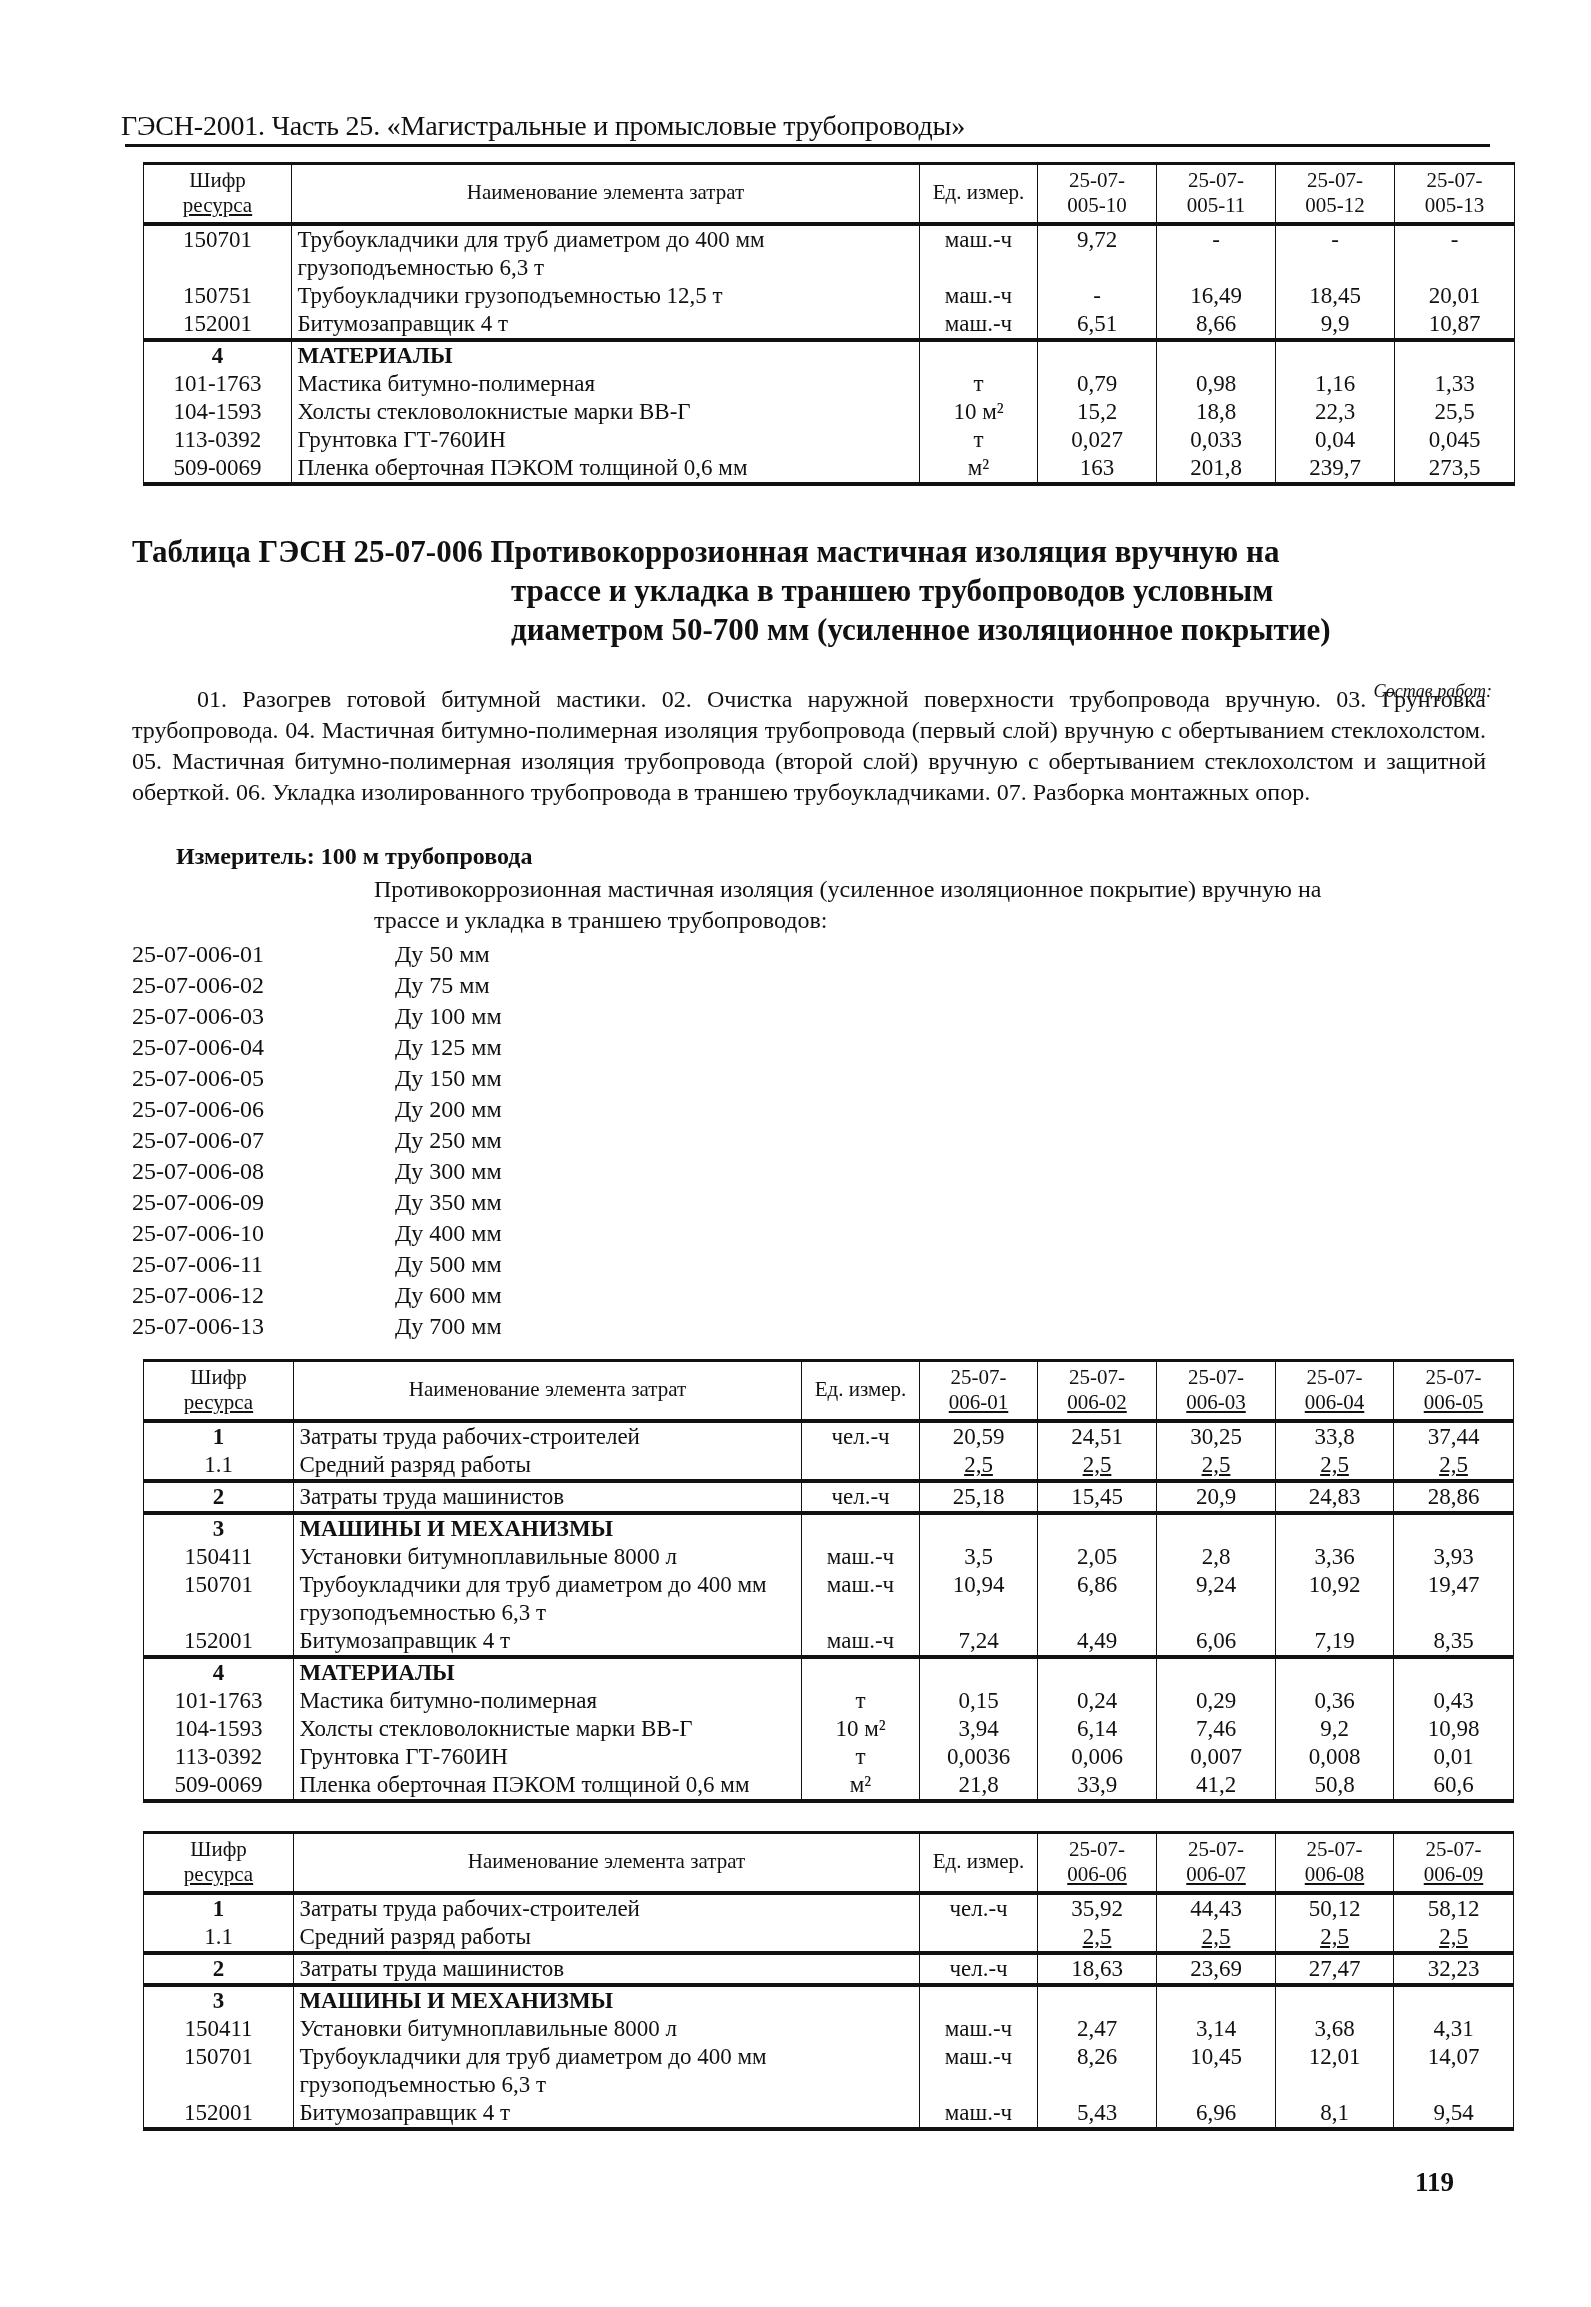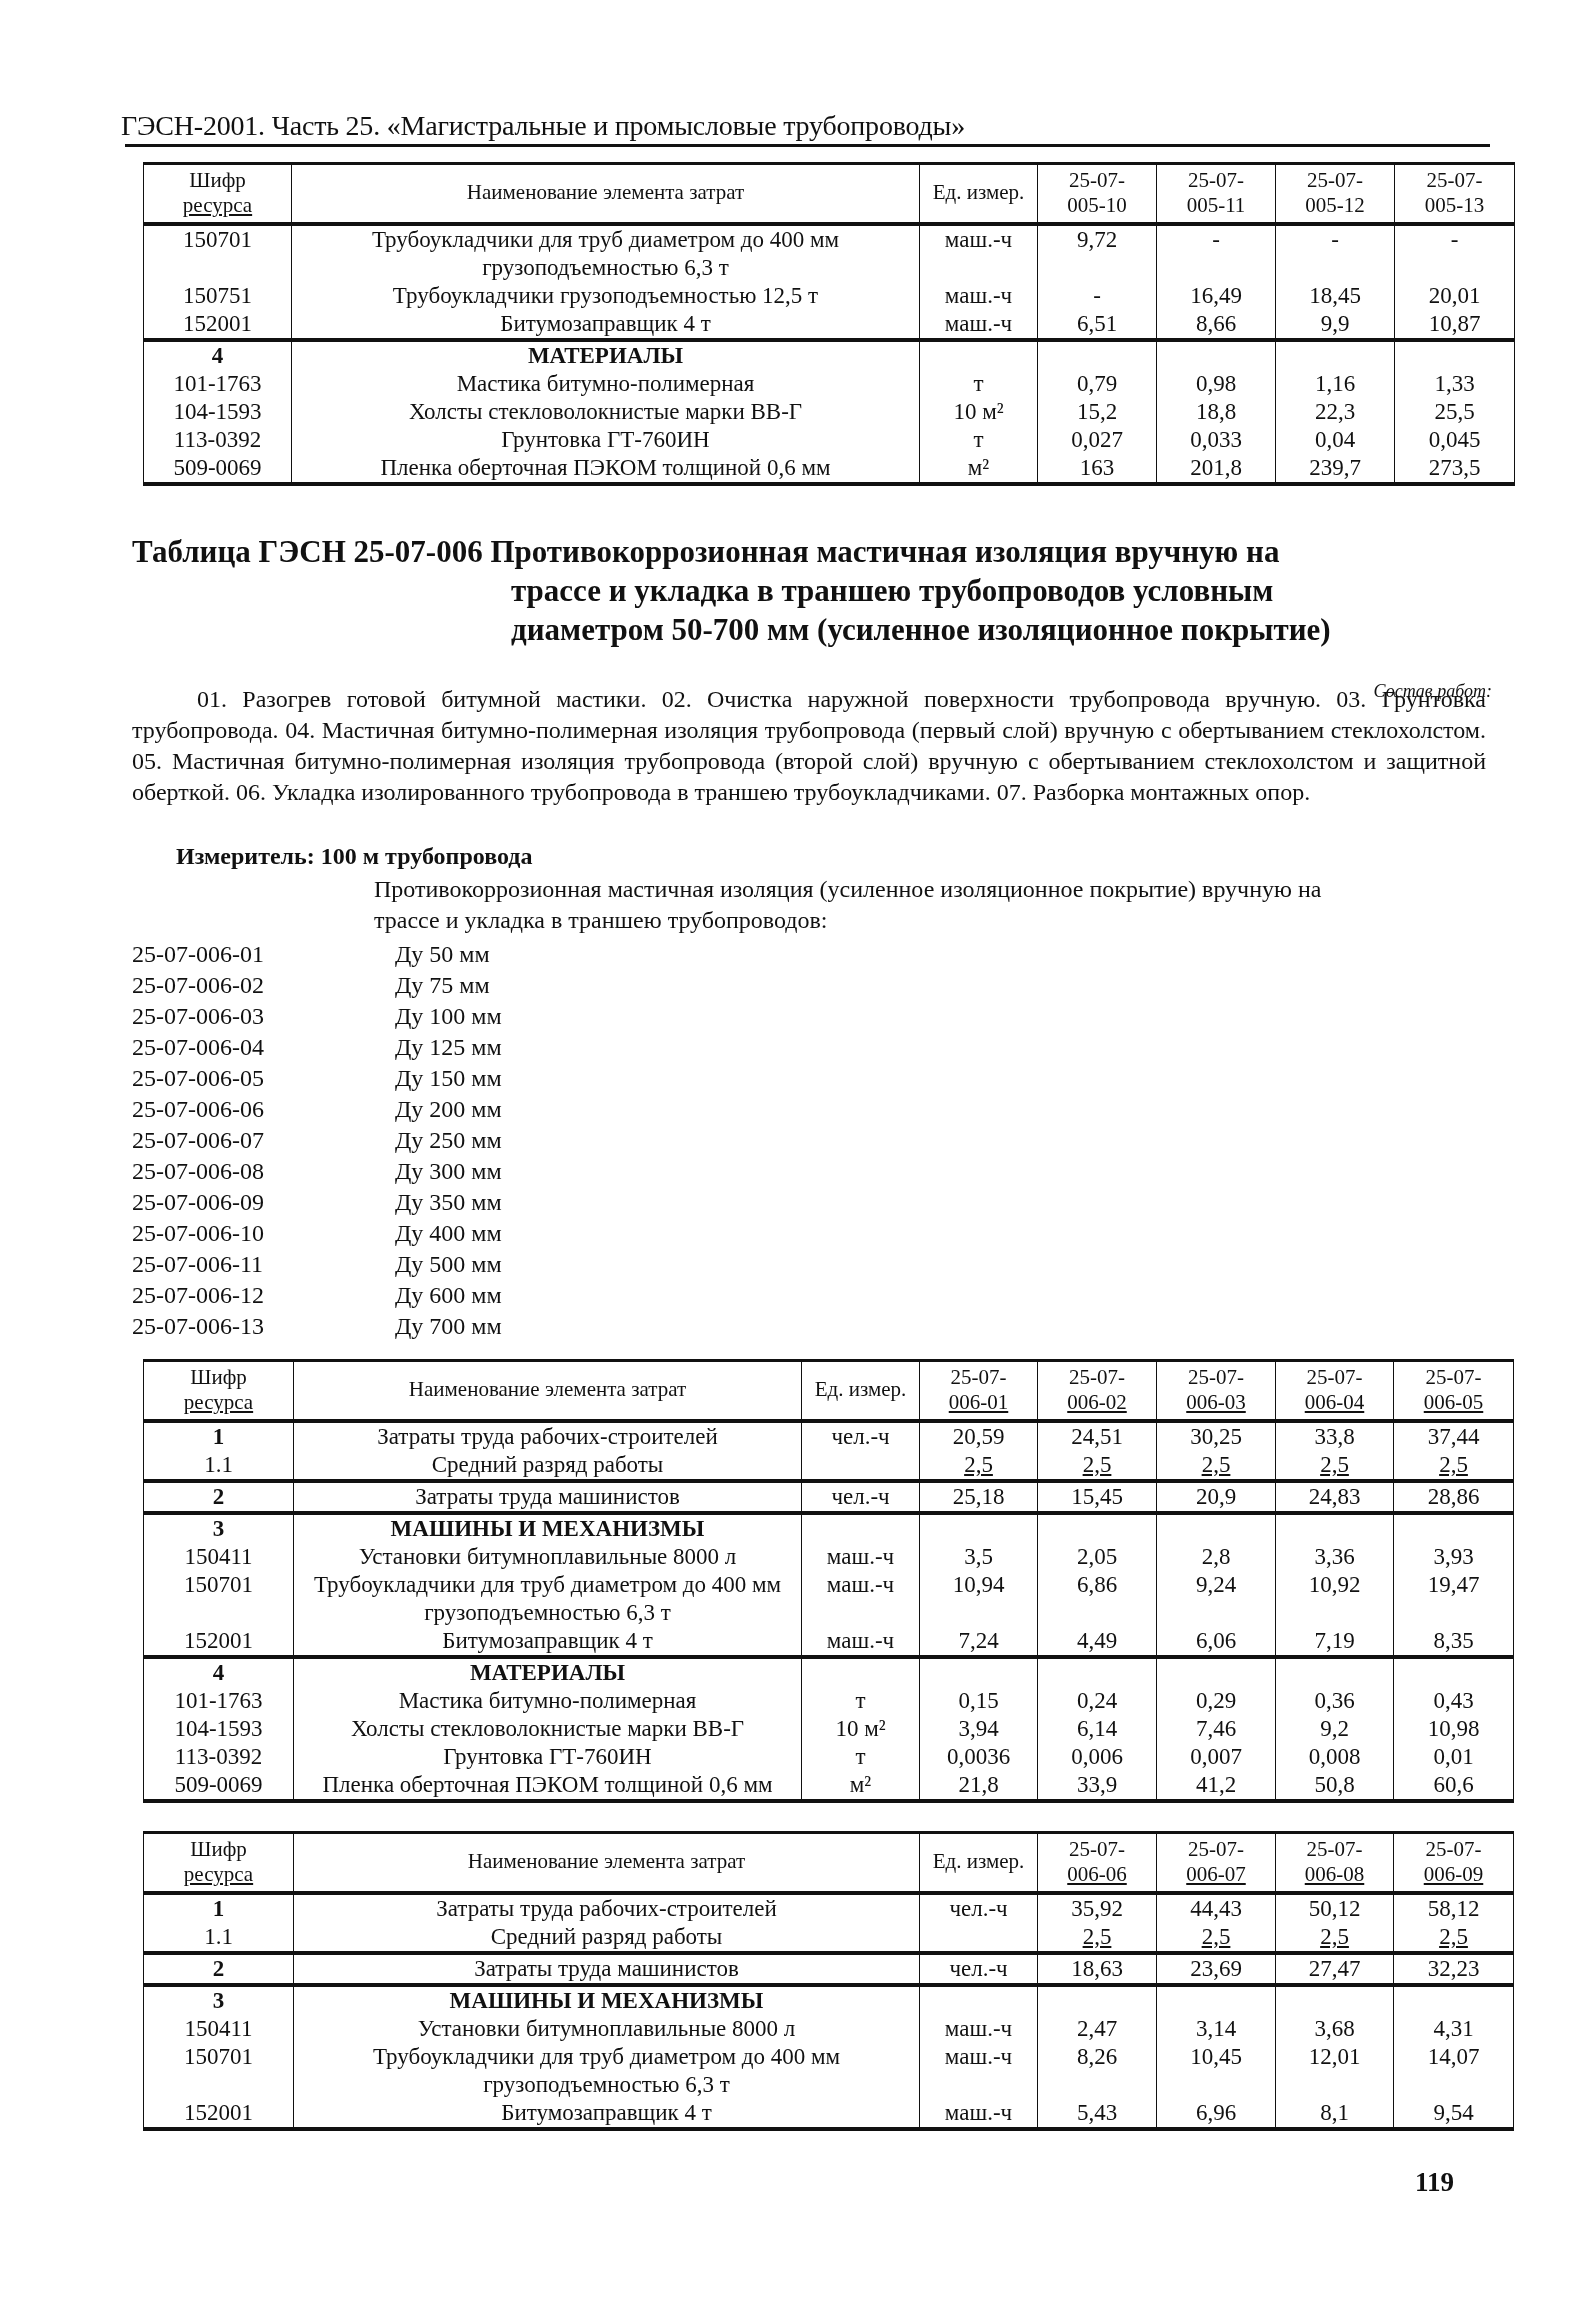--- a/index.html
+++ b/index.html
@@ -20,21 +20,21 @@
   }
   table.gesn td, table.gesn th {
     border-left: 1.3px solid #111; border-right: 1.3px solid #111;
     padding: 0 5.4px; vertical-align: top; font-weight: normal;
   }
   table.gesn th {
     border-top: 3.4px solid #111; border-bottom: 4px solid #111;
     text-align: center; vertical-align: middle; font-size: 21px; line-height: 25.6px; padding: 2.7px 4px;
   }
   table.gesn td.c { text-align: center; }
-  table.gesn td.l { text-align: center; }
+  table.gesn td.l { text-align: left; }
   table.gesn tr.grp-start td { border-top: 4px solid #111; }
   table.gesn tr.last td { border-bottom: 4px solid #111; }
   table.gesn td.bold { font-weight: bold; }
   .u { text-decoration: underline; }
 
   .table-title {
     left: 132px; top: 532px; width: 1354px;
     font-weight: bold; font-size: 31px; line-height: 39px;
   }
   .table-title .line1 { display: block; }

